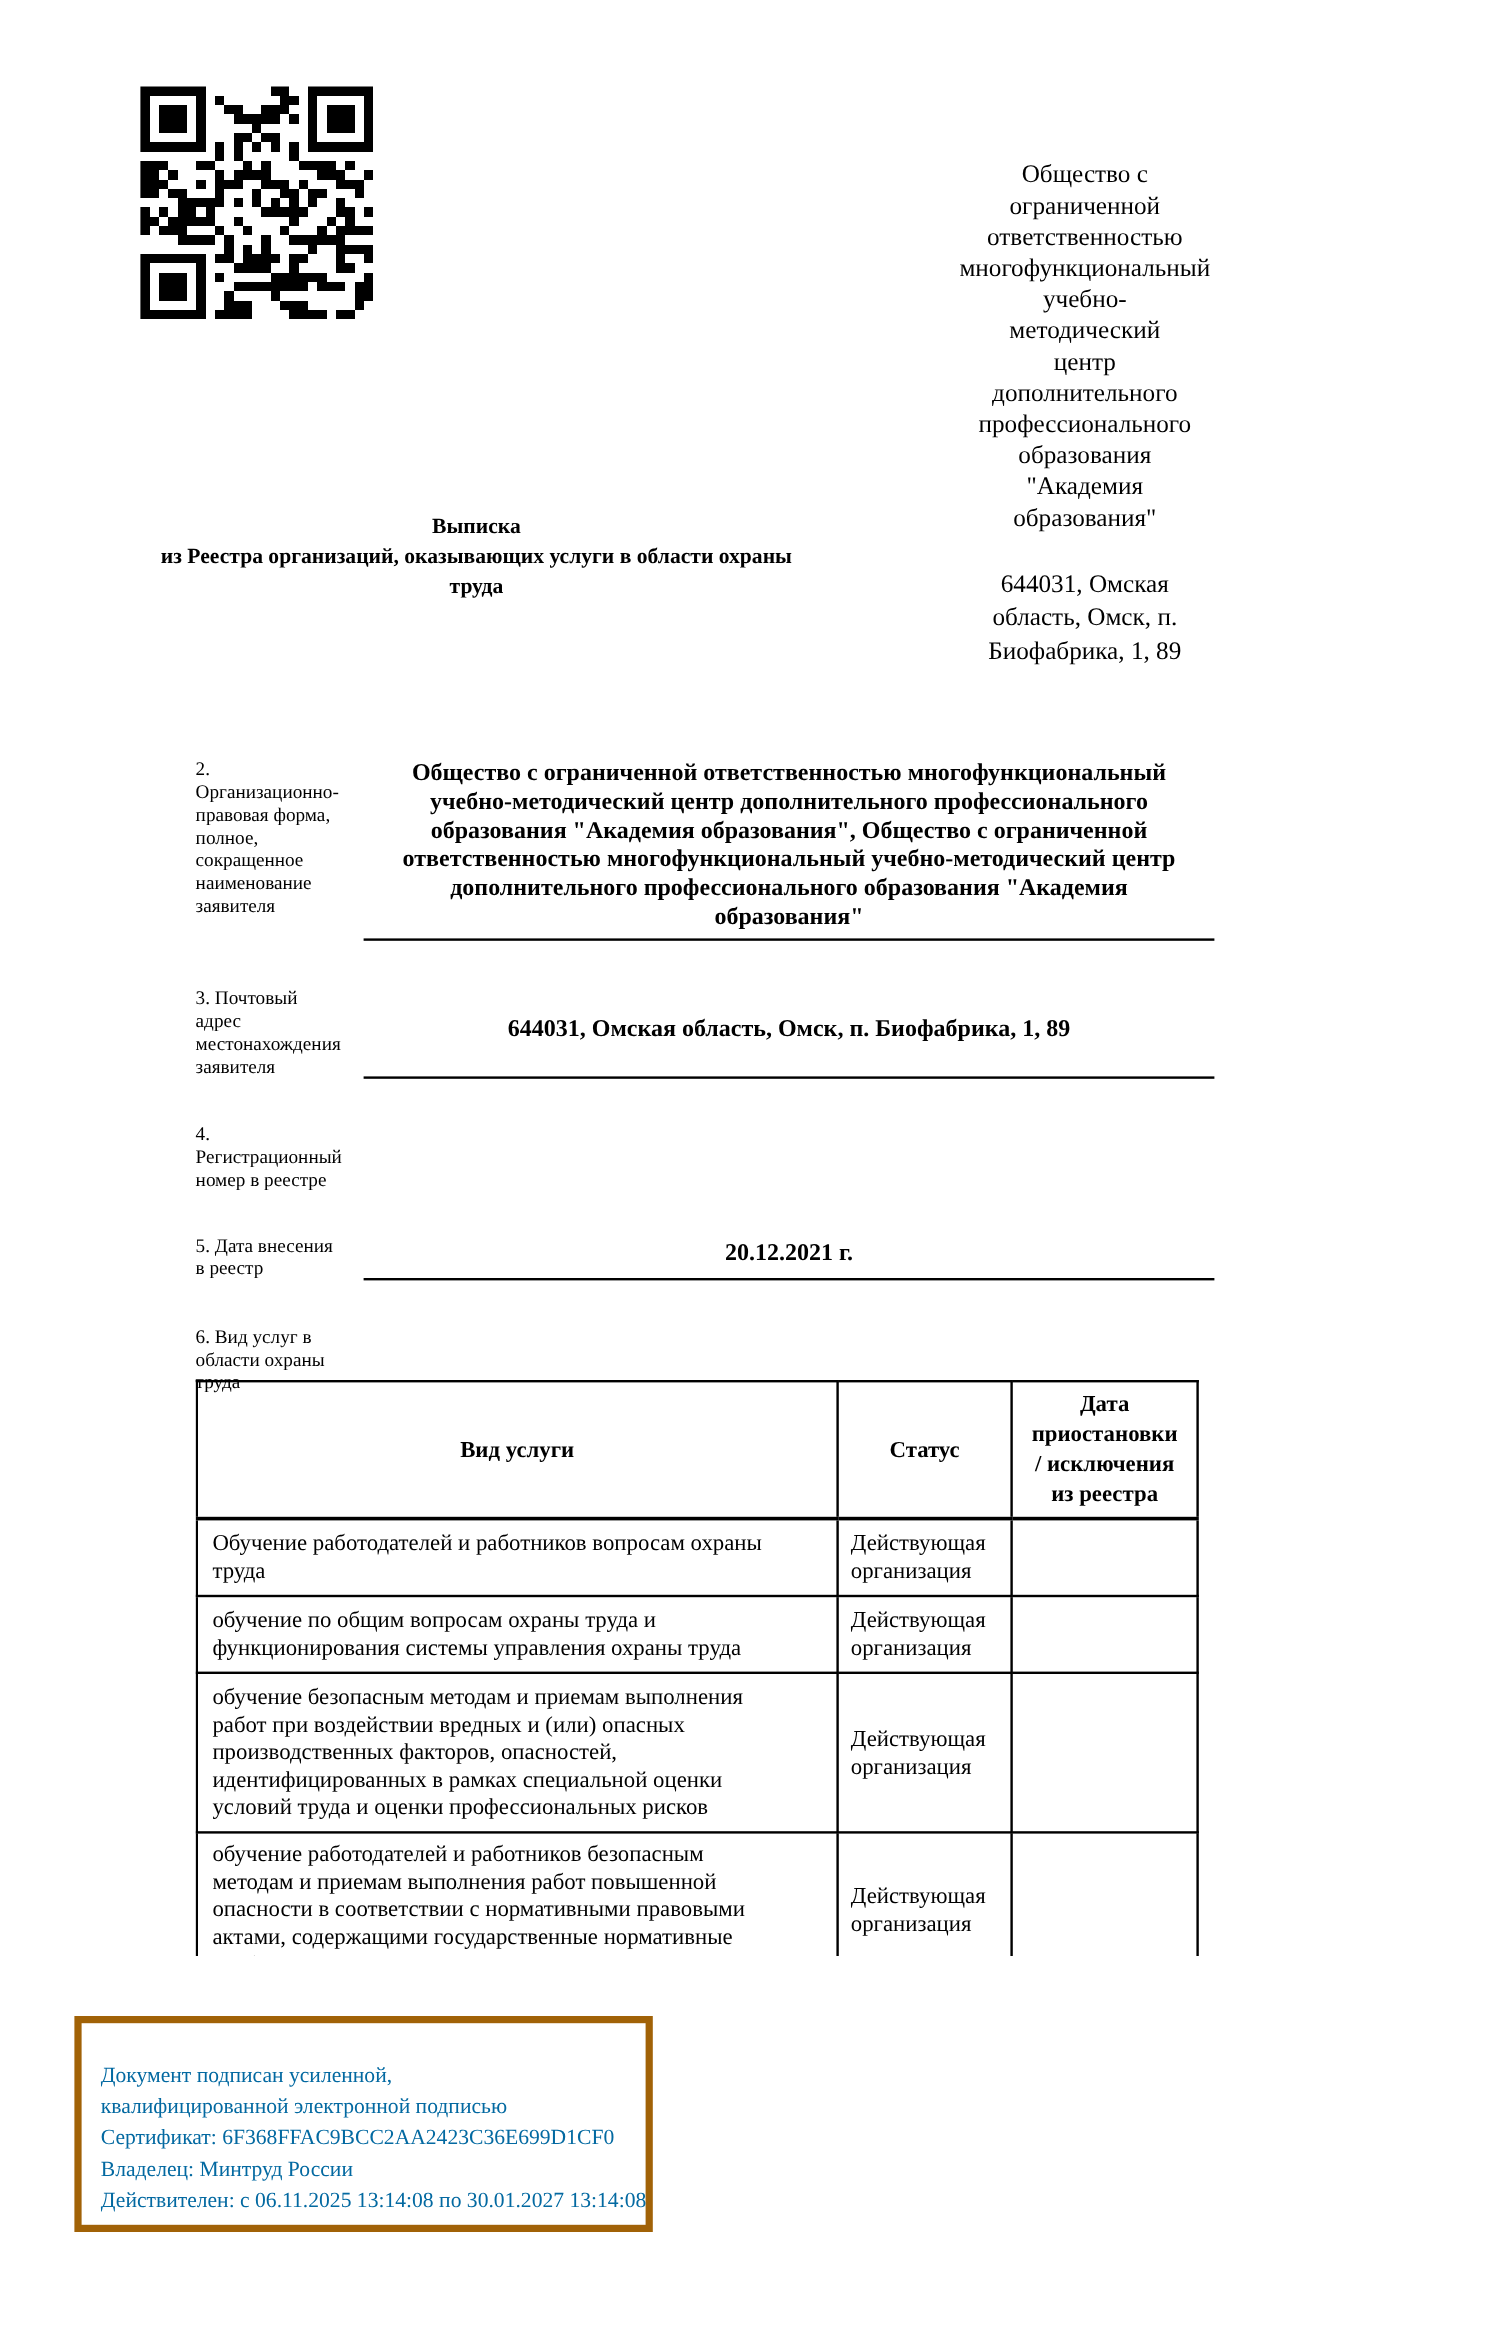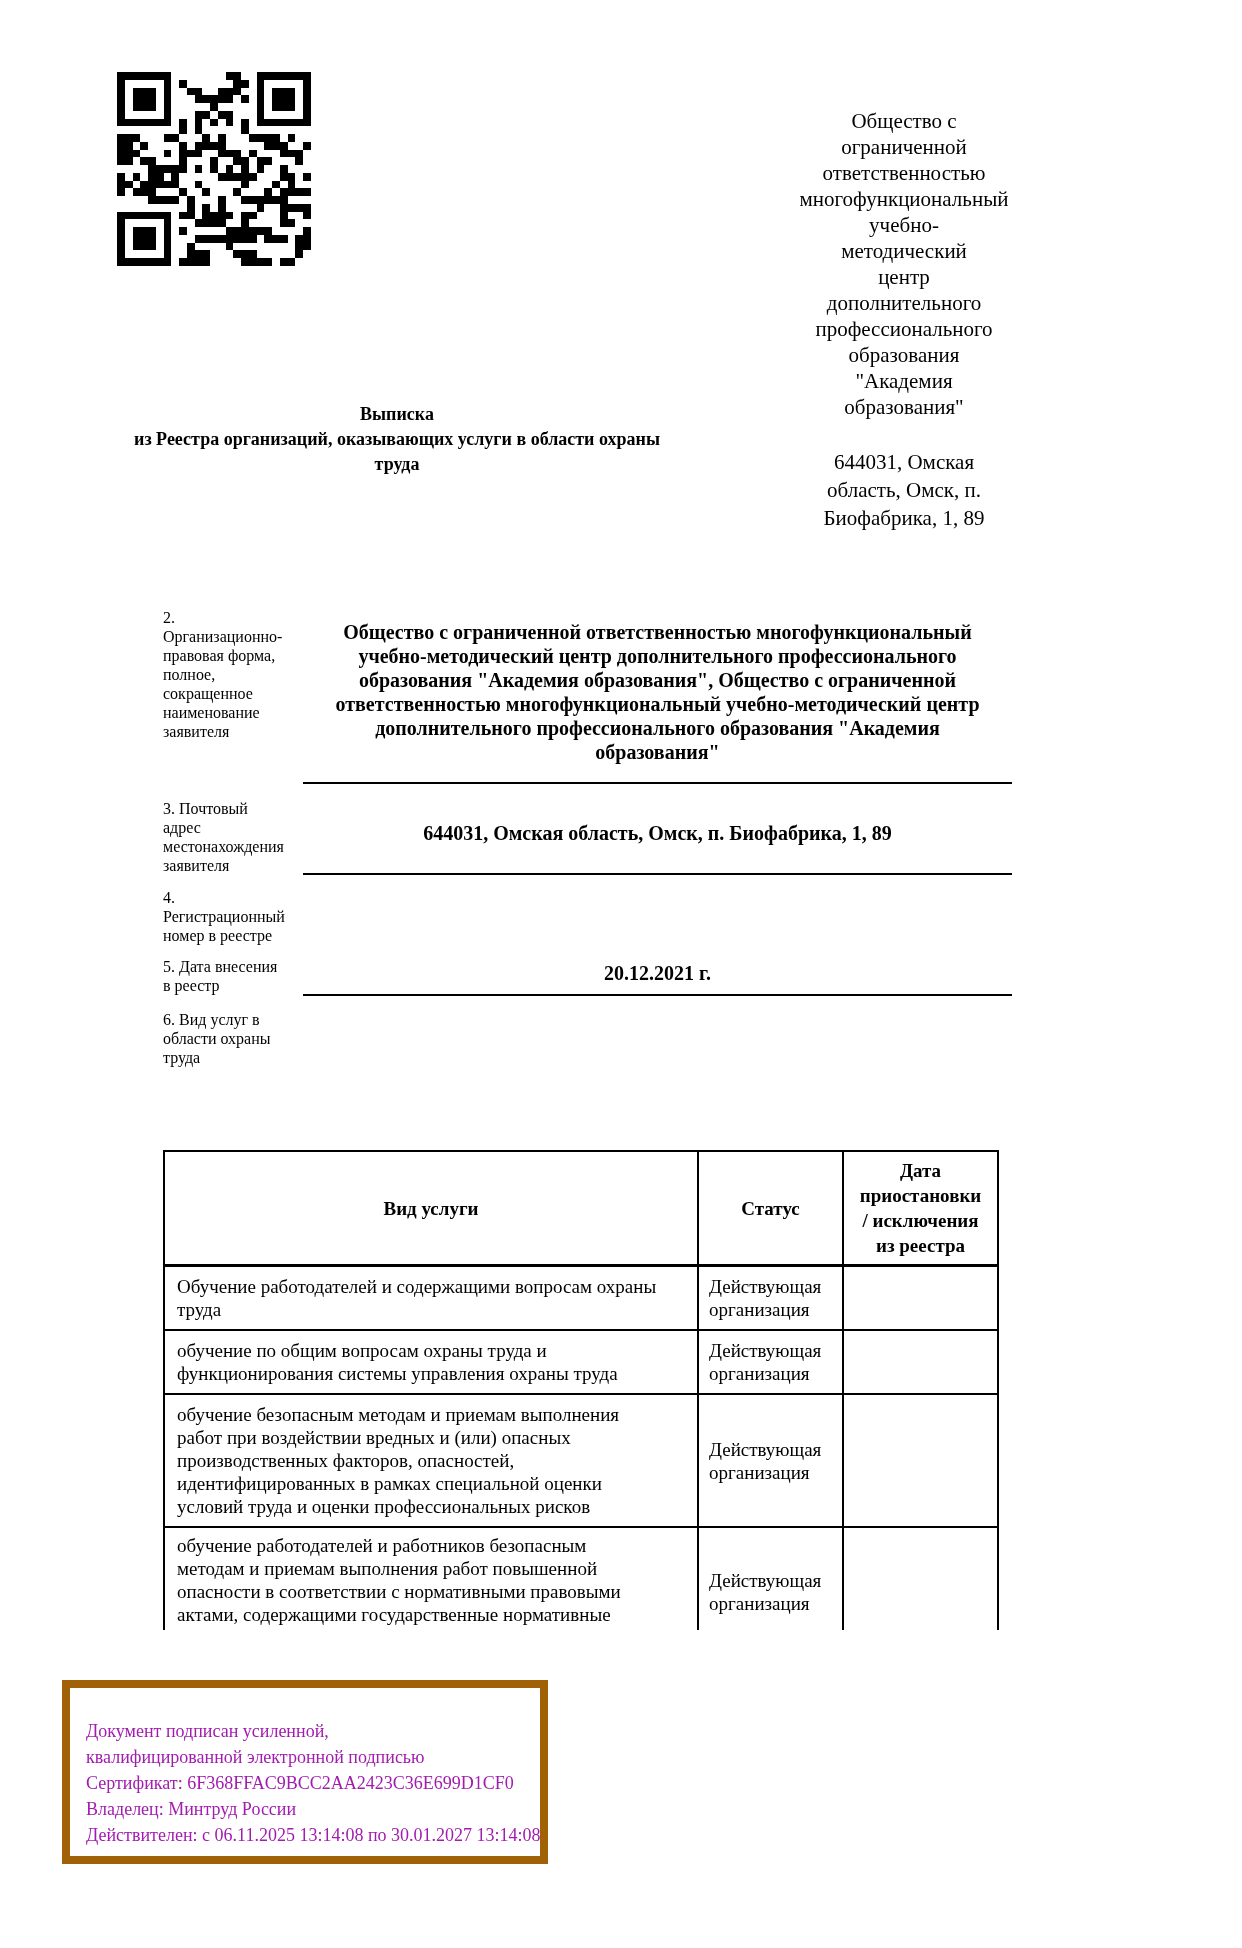--- a/index.html
+++ b/index.html
@@ -1,20 +1,20 @@
 <!DOCTYPE html>
 <html><head>
 <meta charset="utf-8">
 <style>
   html,body{margin:0;padding:0;background:#fff;}
   body{
     width:1242px;height:1948px;position:relative;overflow:hidden;
     font-family:"Liberation Serif","DejaVu Serif",serif;color:#000;
   }
-  .pre{white-space:pre-line;}
+  .pre{white-space:pre-line;margin-top:24px;}
 
   
   #qr{position:absolute;left:117px;top:72px;width:194px;height:194px;}
 
   
   #org-name{
     position:absolute;left:775px;top:108px;width:258px;
     font-size:21px;line-height:26px;text-align:center;
   }
   #org-address{
@@ -66,23 +66,23 @@
   td{
     font-size:19px;line-height:23px;vertical-align:middle;
     padding:8px 12px;text-align:left;
   }
   td.status{padding:8px 6px 8px 10px;}
   tr.r4 td{padding-top:6px;}
 
   
   #sig-box{
     position:absolute;left:62px;top:1680px;width:440px;
-    border:8px solid #a16207;
+    border:6px solid #a16207;
     padding:30px 14px 8px 16px;
-    color:#a21caf;font-size:18px;line-height:26px;
+    color:#0369a1;font-size:18px;line-height:26px;
     white-space:pre;
   }
 </style>
 </head>
 <body>
 
 <svg id="qr" viewBox="0 0 25 25" xmlns="http://www.w3.org/2000/svg" shape-rendering="crispEdges">
     <rect x="0" y="0" width="1" height="1" fill="#000"></rect>
     <rect x="1" y="0" width="1" height="1" fill="#000"></rect>
     <rect x="2" y="0" width="1" height="1" fill="#000"></rect>
@@ -472,21 +472,21 @@
         <th class="pre">Вид услуги</th>
         <th class="pre">Статус</th>
         <th class="pre">Дата
 приостановки
 / исключения
 из реестра</th>
       </tr>
     </thead>
     <tbody>
       <tr>
-        <td class="pre">Обучение работодателей и содержащими вопросам охраны
+        <td class="pre">Обучение работодателей и работников вопросам охраны
 труда</td>
         <td class="status pre">Действующая организация</td>
         <td></td>
       </tr>
       <tr>
         <td class="pre">обучение по общим вопросам охраны труда и
 функционирования системы управления охраны труда</td>
         <td class="status pre">Действующая организация</td>
         <td></td>
       </tr>

